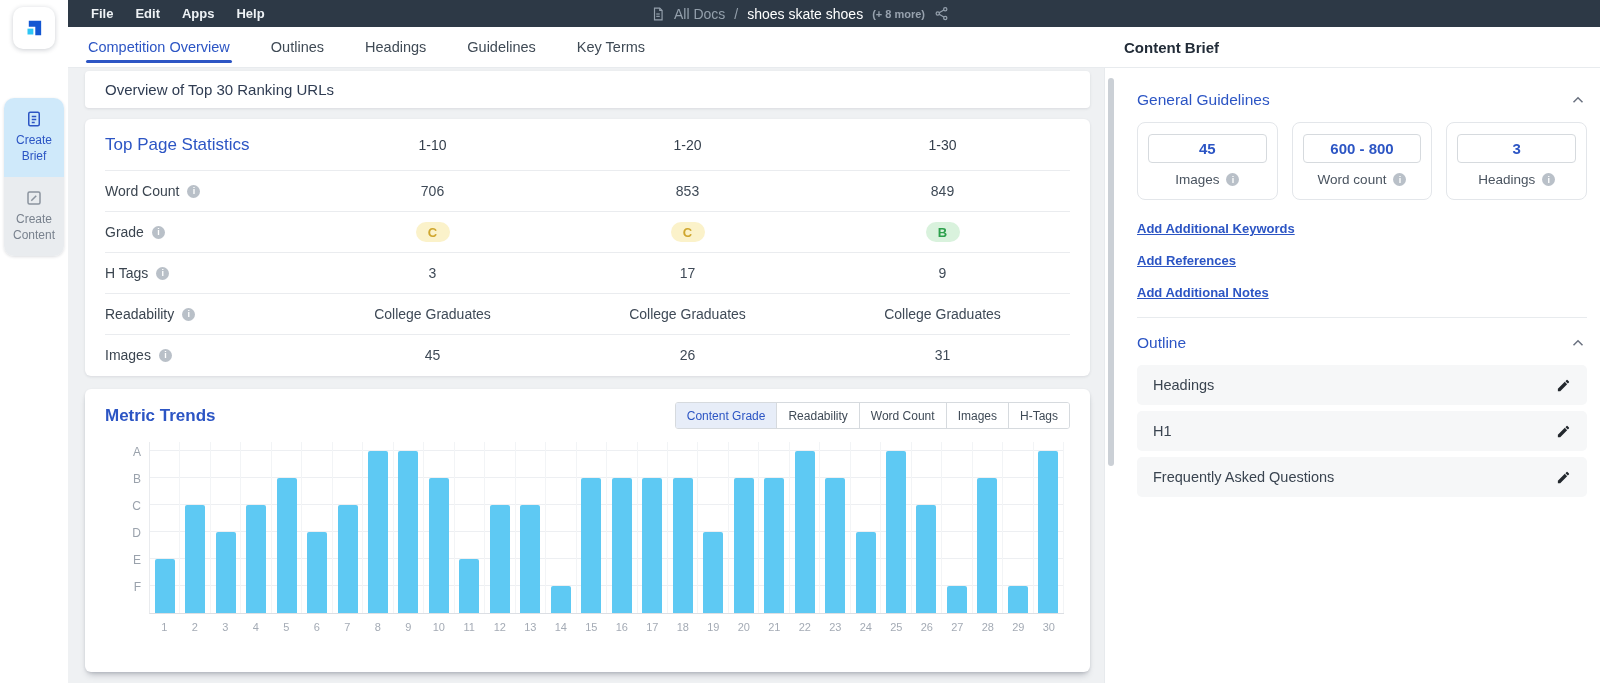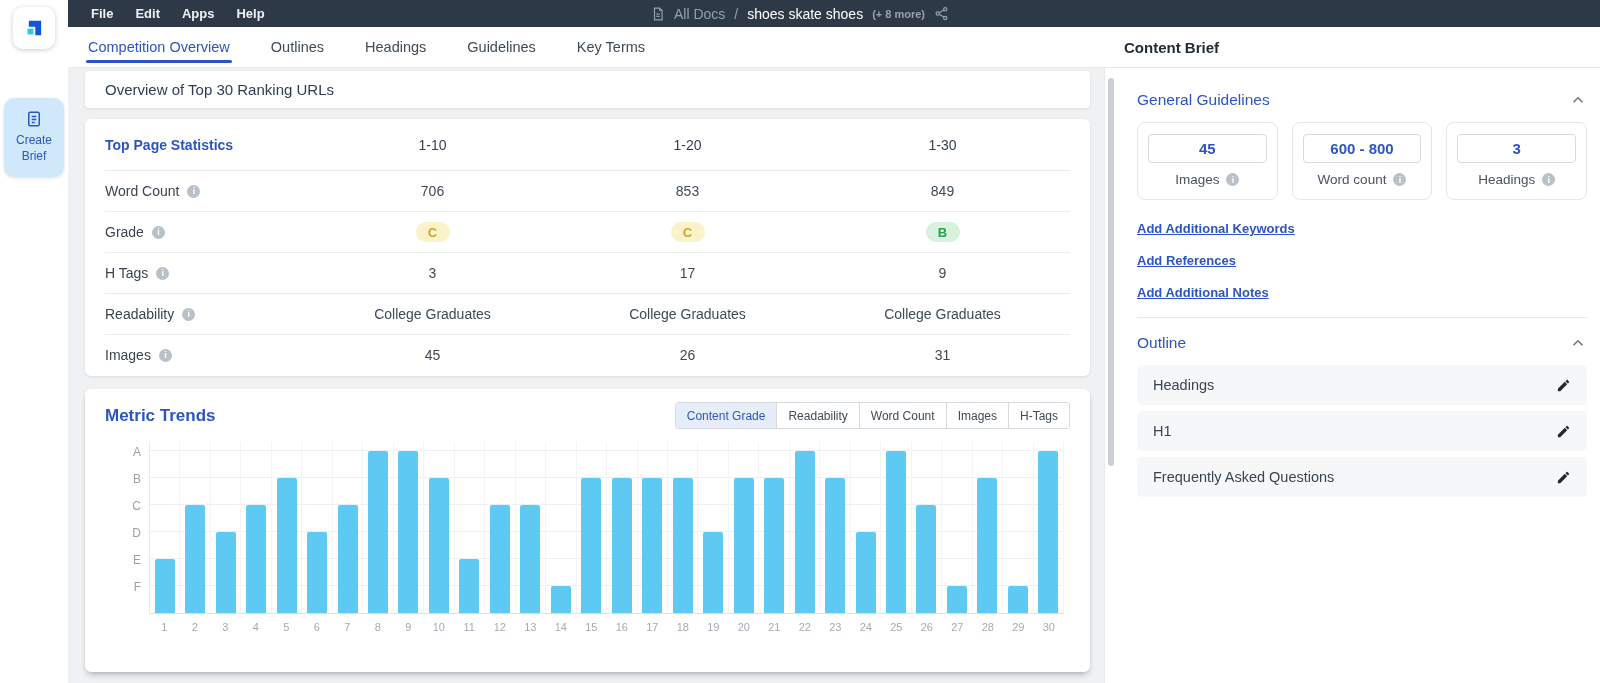--- a/index.html
+++ b/index.html
@@ -54,21 +54,21 @@
     margin-left:17px; width:1005px; }
   .head-card { margin-top:3px; height:37px; display:flex; align-items:center; padding:16px 20px;
     font-size:15px; font-weight:500; color:#2f3c52; border-radius:4px; }
 
   .stats-card { margin-top:11px; padding:0 20px 1px; }
   .srow { display:flex; align-items:center; height:41px; border-top:1px solid #eaecef; }
   .srow.header { height:51px; border-top:none; }
   .scell-label { flex:0 0 200px; font-size:14px; color:#3b4550; display:flex; align-items:center; gap:8px; }
   .scell { flex:1; text-align:center; font-size:14px; color:#3f4a57; }
   .srow.header .scell { color:#343f4c; }
-  .stats-title { font-size:14px; font-weight:700; color:var(--accent); }
+  .stats-title { font-size:17px; font-weight:400; color:var(--accent); }
   .info { width:13px; height:13px; border-radius:50%; background:#b9c0c8; color:#fff; font-size:9px;
     font-weight:700; display:inline-flex; align-items:center; justify-content:center; cursor:pointer; flex:none; }
   .pill { display:inline-block; min-width:34px; padding:2.5px 0; border-radius:11px; font-size:13px; font-weight:600; }
 
   .trends-card { margin-top:13px; height:283px; padding:0 20px; position:relative;
     box-shadow:0 1px 3px rgba(20,30,50,.10), 0 5px 7px -3px rgba(20,30,50,.28); }
   .trends-head { display:flex; justify-content:space-between; align-items:center; padding-top:13px; }
   .trends-title { font-size:17px; font-weight:600; color:var(--accent); }
   .segments { display:flex; border:1px solid #d6dade; border-radius:3px; overflow:hidden; height:27px; background:#fff; }
   .segment { display:flex; align-items:center; padding:8px 11px; font-size:12px; color:#3f4a56; background:#fff;
@@ -123,20 +123,27 @@
   </div>
   <div class="rail-actions">
     <button class="rail-btn active">
       <svg width="18" height="18" viewBox="0 0 24 24" fill="none" stroke="#2c55c4" stroke-width="2">
         <rect x="5" y="3" width="14" height="18" rx="2"></rect>
         <line x1="9" y1="8.5" x2="15" y2="8.5"></line>
           <line x1="9" y1="12.5" x2="15" y2="12.5"></line>
           <line x1="9" y1="16.5" x2="13" y2="16.5"></line>
       </svg>
       <span>Create Brief</span>
+    </button>
+    <button class="rail-btn idle">
+      <svg width="18" height="18" viewBox="0 0 24 24" fill="none" stroke="#8a939e" stroke-width="2">
+        <rect x="4" y="4" width="16" height="16" rx="2"></rect>
+        <path d="M9 15 L15 9 M9 15 l-.6 .6"></path>
+      </svg>
+      <span>Create Content</span>
     </button>
   </div>
 </aside>
 
 <header class="menubar">
   <nav class="menus">
       <button class="menu-item">File</button>
       <button class="menu-item">Edit</button>
       <button class="menu-item">Apps</button>
       <button class="menu-item">Help</button>

